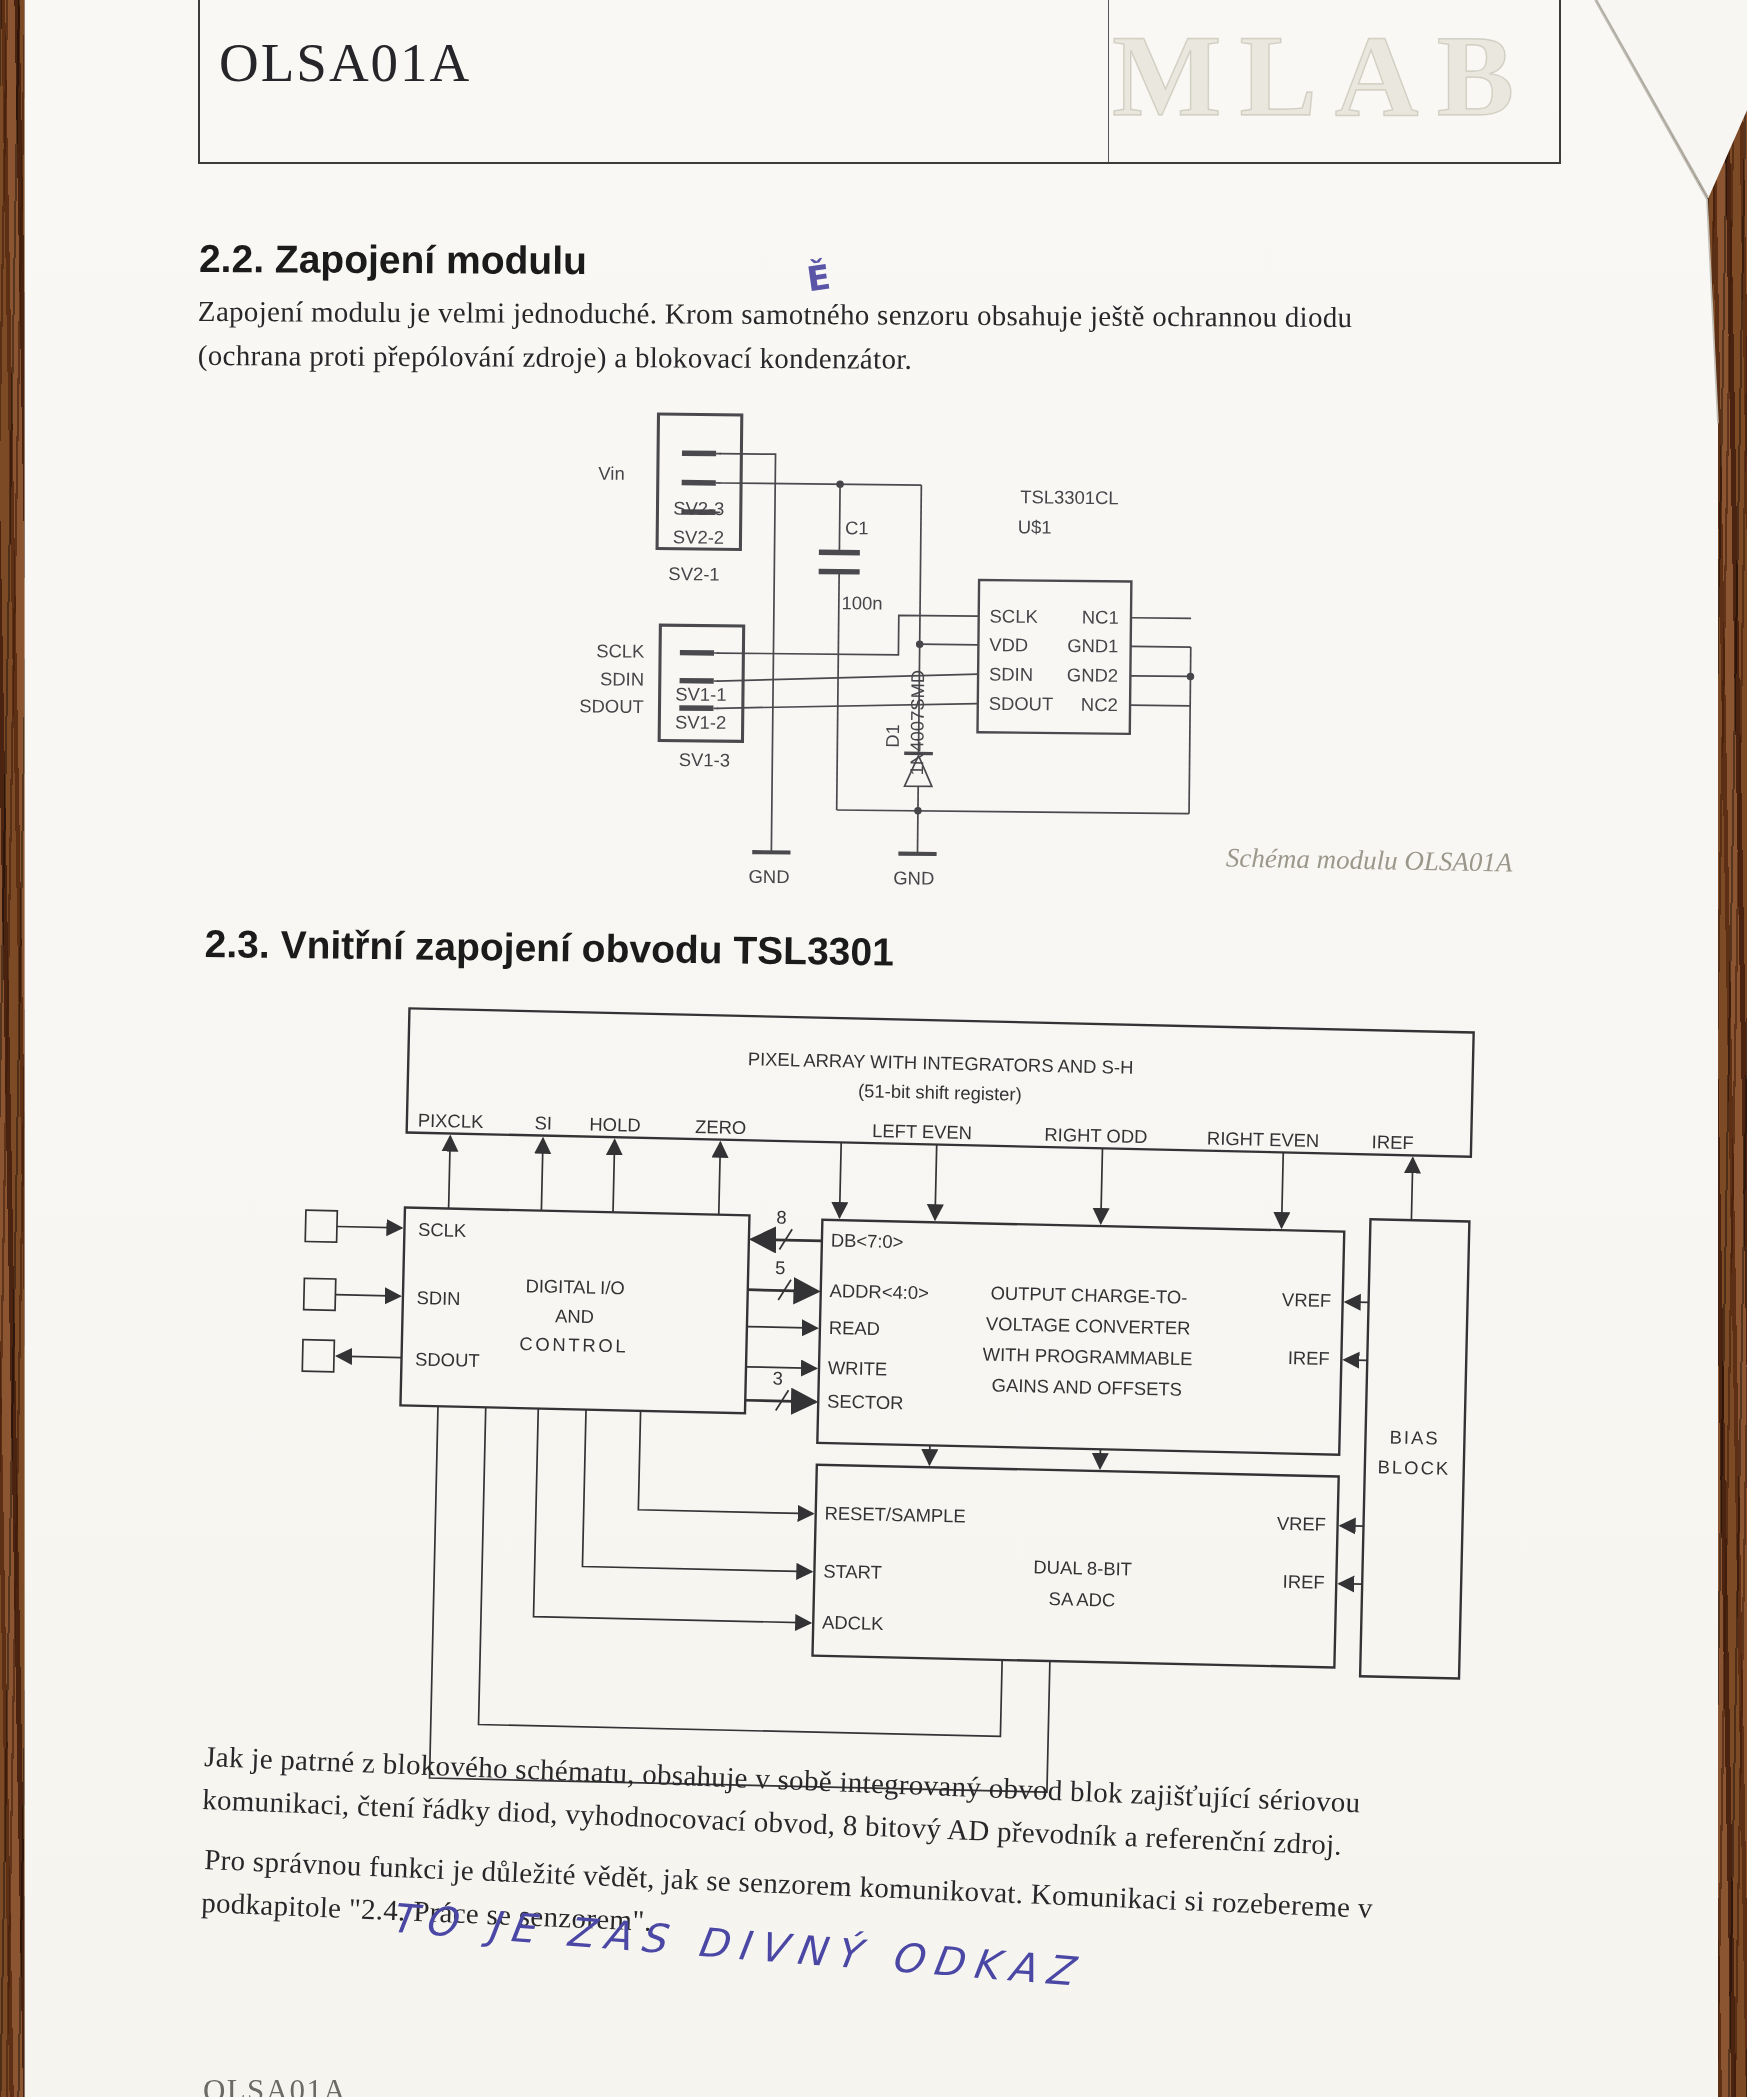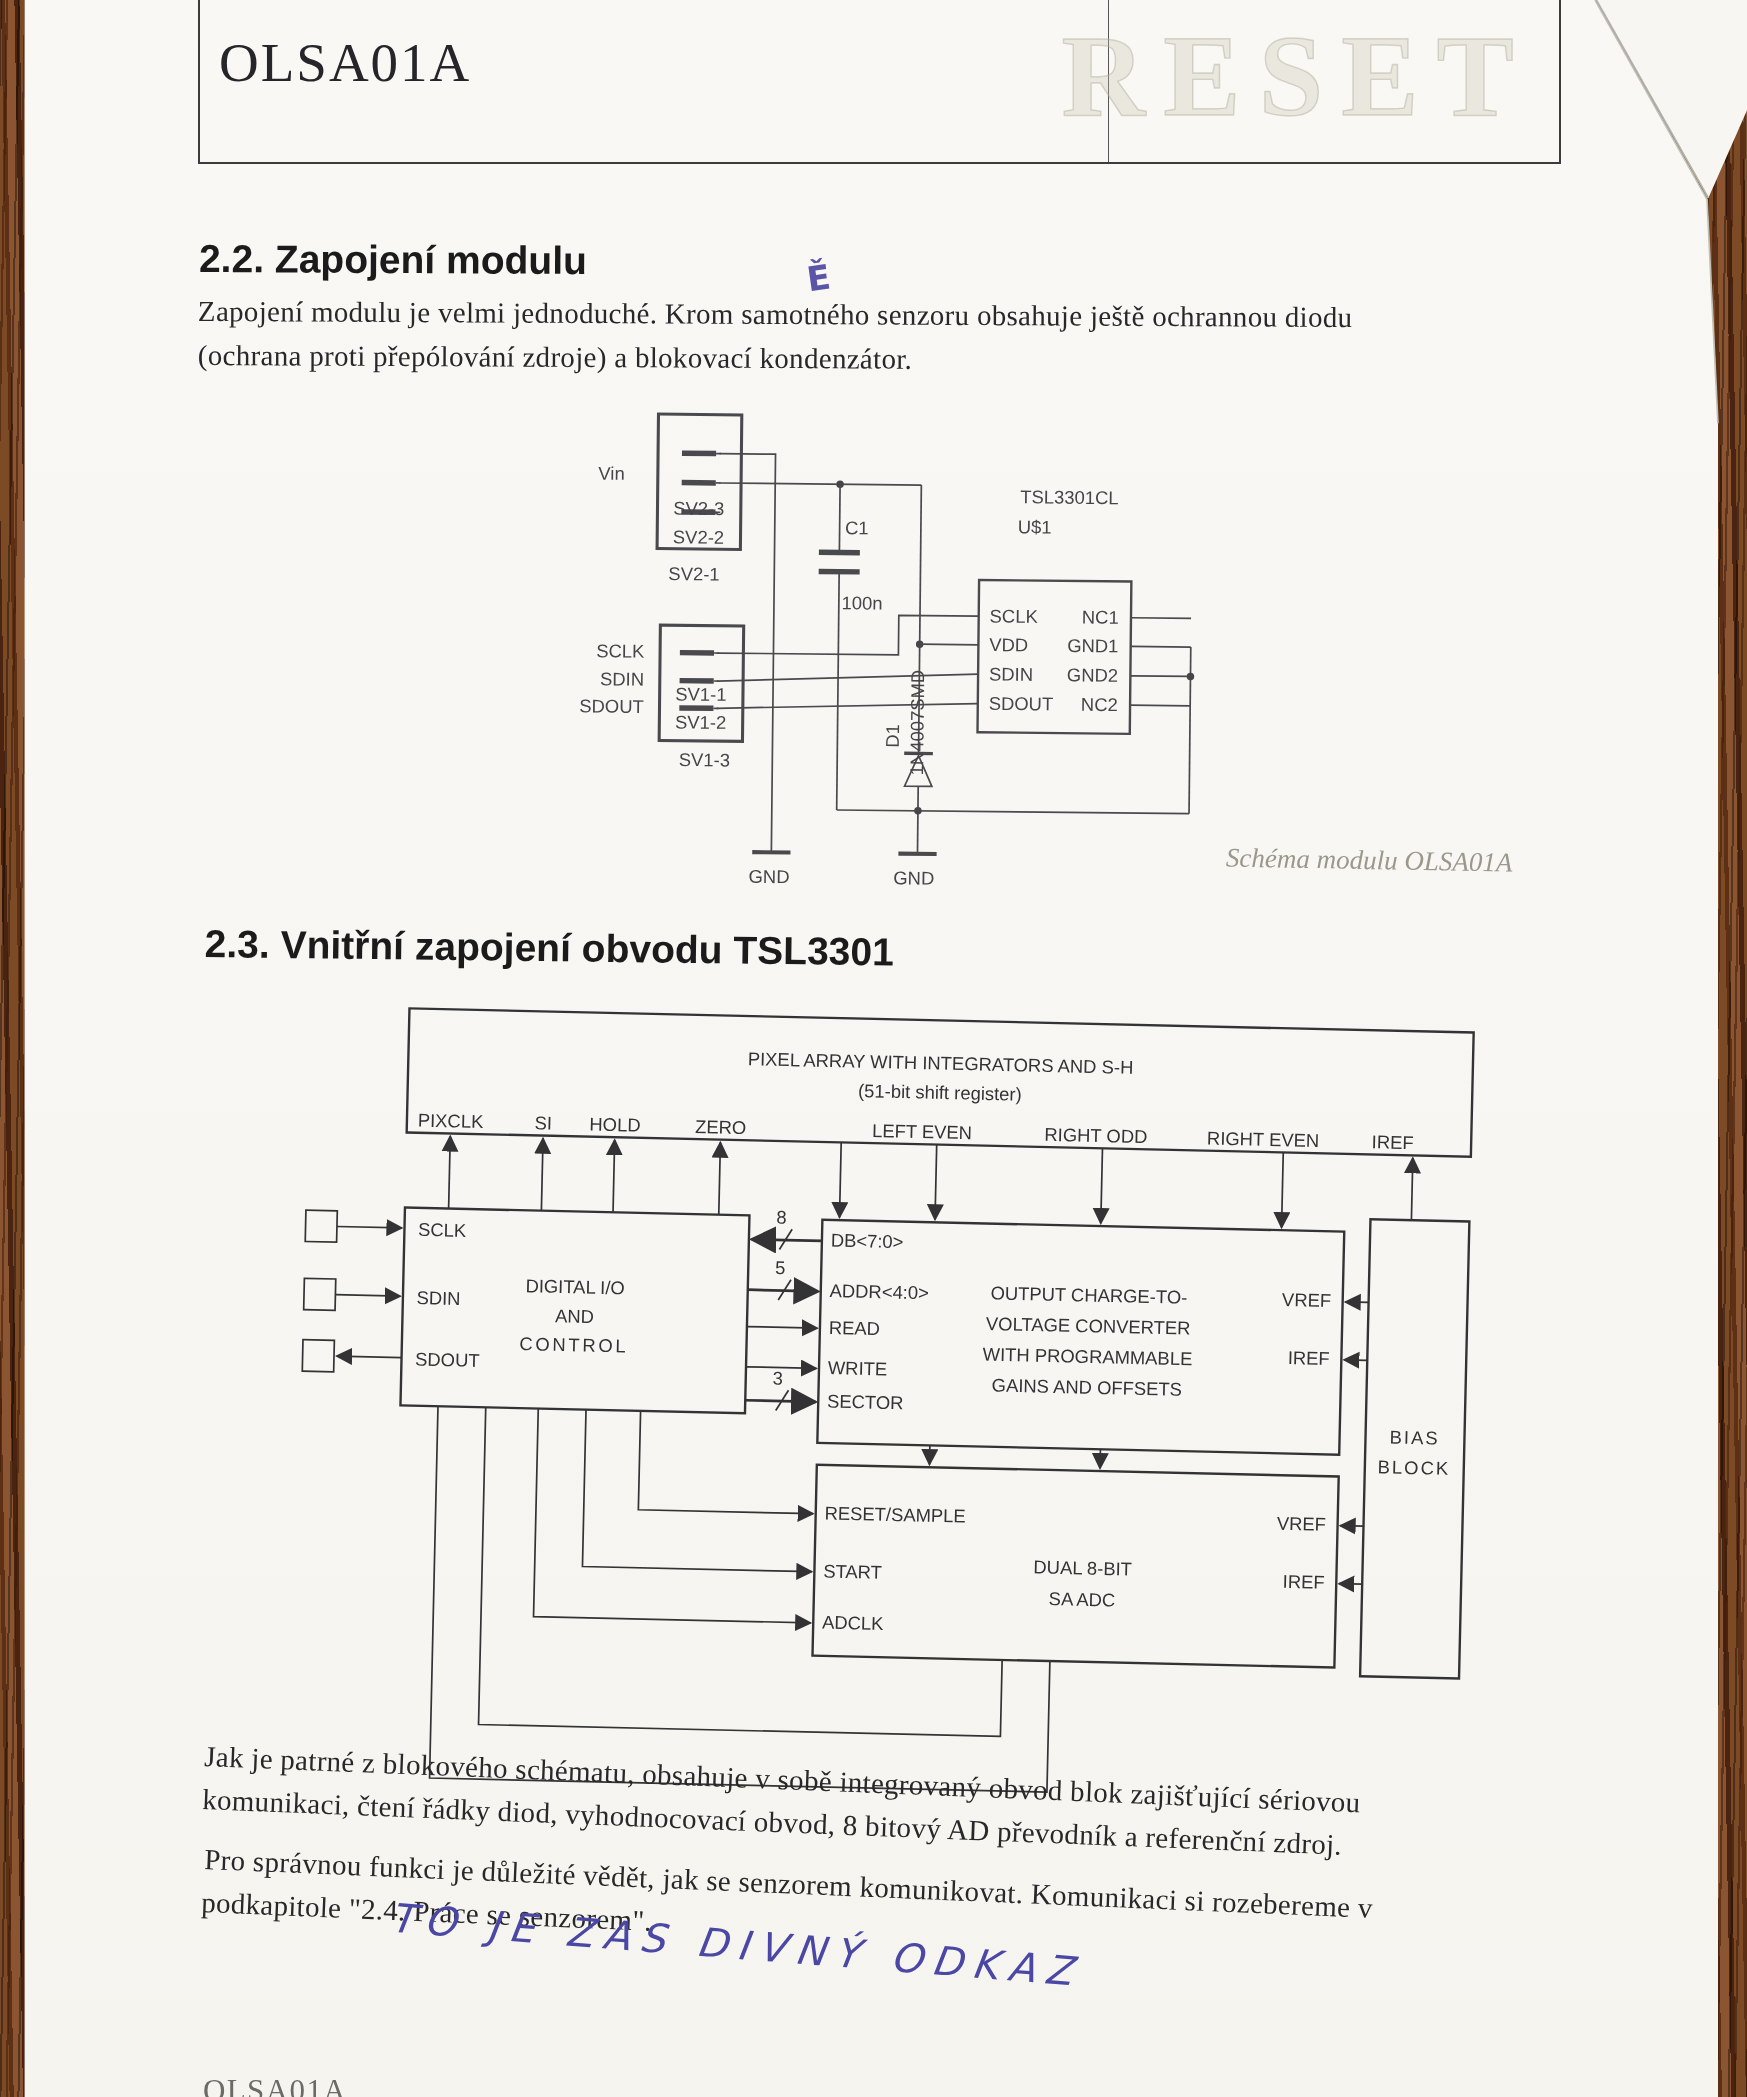--- a/index.html
+++ b/index.html
@@ -71,21 +71,21 @@
 </head>
 <body>
 
 <div class="paper"></div>
 
 <div class="content">
 
   <div class="header-box">
     <div class="header-title">OLSA01A</div>
     <div class="watermark-box">
-      <div class="watermark-text">RESET</div>
+      <div class="watermark-text">MLAB</div>
     </div>
   </div>
 
   <div class="h2" style="left:199px;top:238px;transform:rotate(0.3deg);">2.2. Zapojení modulu</div>
   <div class="bodyline" style="left:198px;top:295px;transform:rotate(0.3deg);transform-origin:0 0;">Zapojení modulu je velmi jednoduché. Krom samotného senzoru obsahuje ještě ochrannou diodu</div>
   <div class="bodyline" style="left:198px;top:339px;transform:rotate(0.3deg);transform-origin:0 0;">(ochrana proti přepólování zdroje) a blokovací kondenzátor.</div>
   <div class="annot" style="left:807px;top:258px;">Ě</div>
 
   <svg class="schematic-svg" viewBox="0 0 1060 760">
 

